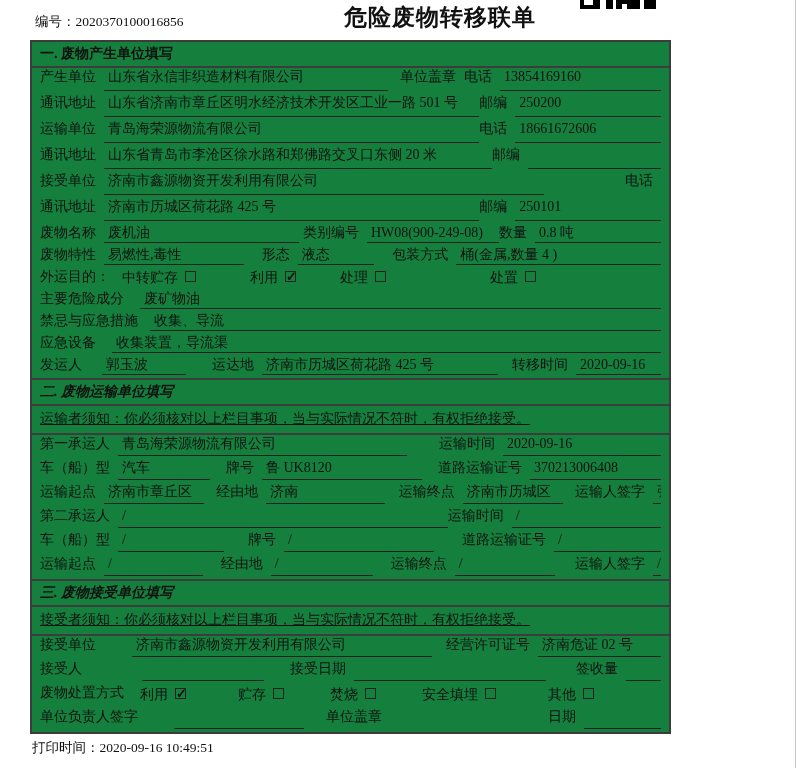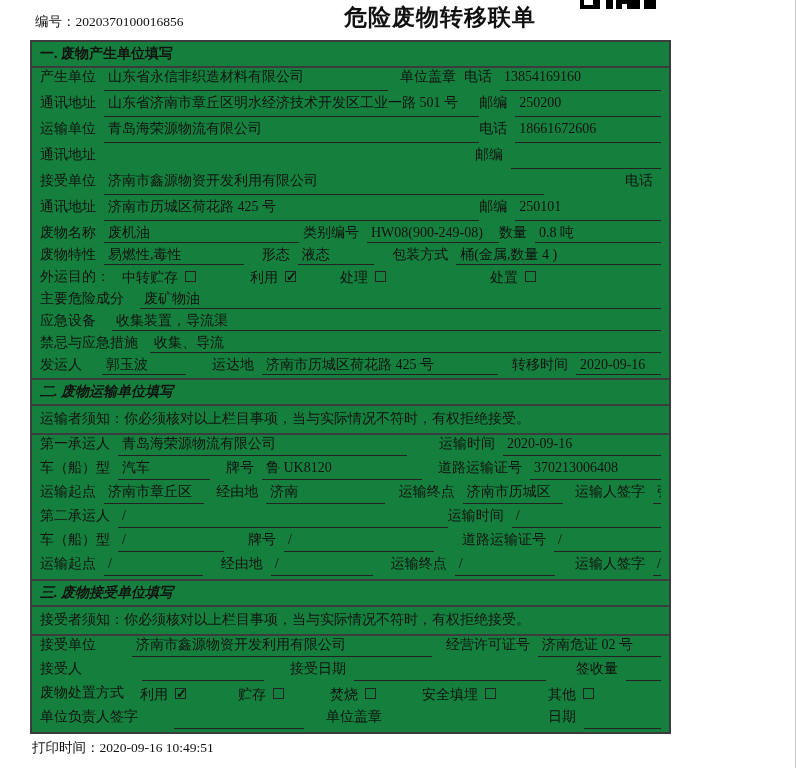--- a/index.html
+++ b/index.html
@@ -28,21 +28,21 @@
   }
   .sec-head {
     font-weight:bold; font-size:14px;
     padding:3px 8px 3px; line-height:18px;
     border-bottom:2px solid #3c3c3c;
     white-space:nowrap;
   }
   .sec-head.mid { border-top:2px solid #3c3c3c;font-style:italic; }
   .notice {
     padding:4px 8px 5px; line-height:18px;
-    border-bottom:2px solid #3c3c3c; white-space:nowrap;
+    border-bottom:2px solid #3c3c3c; white-space:nowrap;text-decoration:underline;
   }
   .r {
     display:flex; 
     padding:0 8px 3px; white-space:nowrap;
   }
   .h1 { height:26px; }   
   .h2 { height:22px; }   
   .h3 { height:24px; }   
   .r > span { line-height:17px; }
   .lab { margin-right:8px; }
@@ -108,20 +108,21 @@
 
     <div class="r h1">
       <span class="lab">运输单位</span>
       <span class="u" style="width:440px">青岛海荣源物流有限公司</span>
       <span class="lab mla">电话</span>
       <span class="u" style="width:170px">18661672606</span>
     </div>
 
     <div class="r h1">
       <span class="lab">通讯地址</span>
+      <span class="u" style="width:440px">山东省青岛市李沧区徐水路和郑佛路交叉口东侧 20 米</span>
       <span class="lab mla">邮编</span>
       <span class="u" style="width:150px"></span>
     </div>
 
     <div class="r h1">
       <span class="lab">接受单位</span>
       <span class="u" style="width:440px">济南市鑫源物资开发利用有限公司</span>
       <span class="lab mla">电话</span>
     </div>
 
@@ -169,27 +170,27 @@
         <span class="cb"></span>
       </span>
     </div>
 
     <div class="r h2">
       <span class="lab">主要危险成分</span>
       <span class="u grow" style="margin-left:8px">废矿物油</span>
     </div>
 
     <div class="r h2">
+      <span class="lab">禁忌与应急措施</span>
+      <span class="u grow" style="margin-left:4px">收集、导流</span>
+    </div>
+
+    <div class="r h2">
       <span class="lab">应急设备</span>
       <span class="u grow" style="margin-left:8px">收集装置，导流渠</span>
-    </div>
-
-    <div class="r h2">
-      <span class="lab">禁忌与应急措施</span>
-      <span class="u grow" style="margin-left:4px">收集、导流</span>
     </div>
 
     <div class="r h2">
       <span class="lab">发运人</span>
       <span class="u" style="width:84px;margin-left:12px">郭玉波</span>
       <span class="lab" style="margin-left:26px">运达地</span>
       <span class="u" style="width:236px">济南市历城区荷花路 425 号</span>
       <span class="lab" style="margin-left:14px">转移时间</span>
       <span class="u grow">2020-09-16</span>
     </div>

